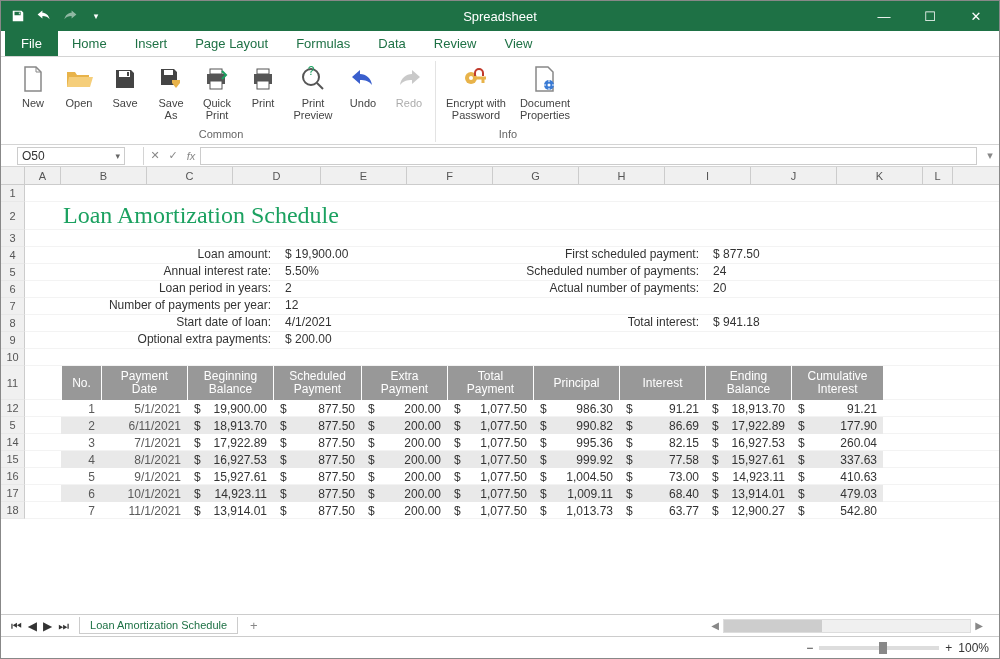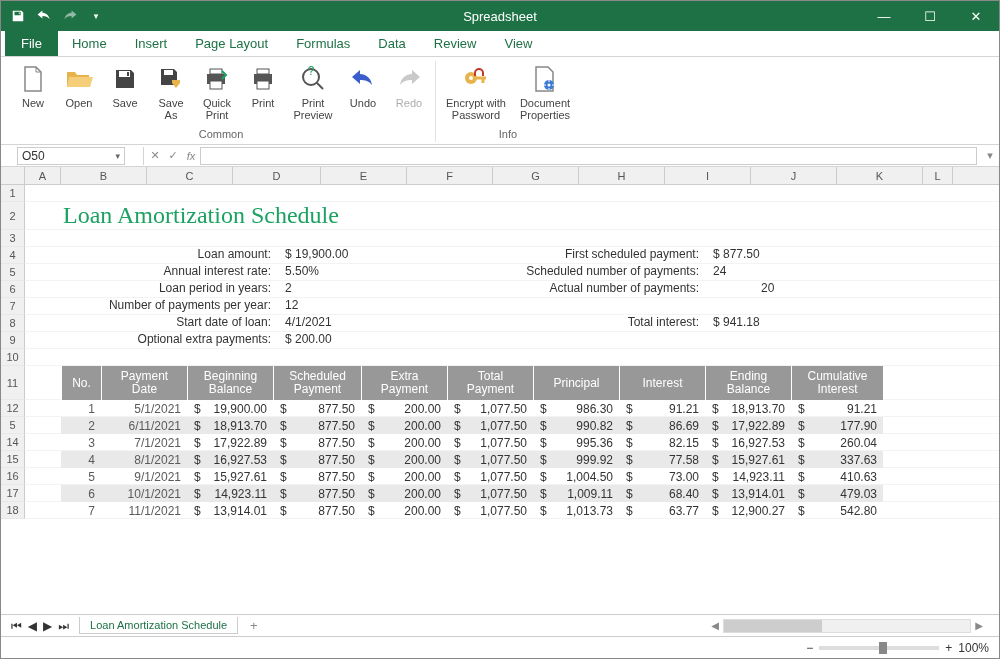--- a/index.html
+++ b/index.html
@@ -293,21 +293,21 @@
           </div>
         </div>
       </div>
       <div class="row ">
         <div class="rh">6</div>
         <div class="cellarea">
           <div class="summary" style="left: 36px; top: 0px;">
             <div class="lbl" style="width:216px">Loan period in years:</div>
             <div class="val">2</div>
           </div>
-          <div class="summary" style="left: 440px; top: 0px; gap: 48px;">
+          <div class="summary" style="left: 440px; top: 0px;">
             <div class="lbl" style="width:240px">Actual number of payments:</div>
             <div class="val">20</div>
           </div>
         </div>
       </div>
       <div class="row ">
         <div class="rh">7</div>
         <div class="cellarea">
           <div class="summary" style="left: 36px; top: 0px;">
             <div class="lbl" style="width:216px">Number of payments per year:</div>

